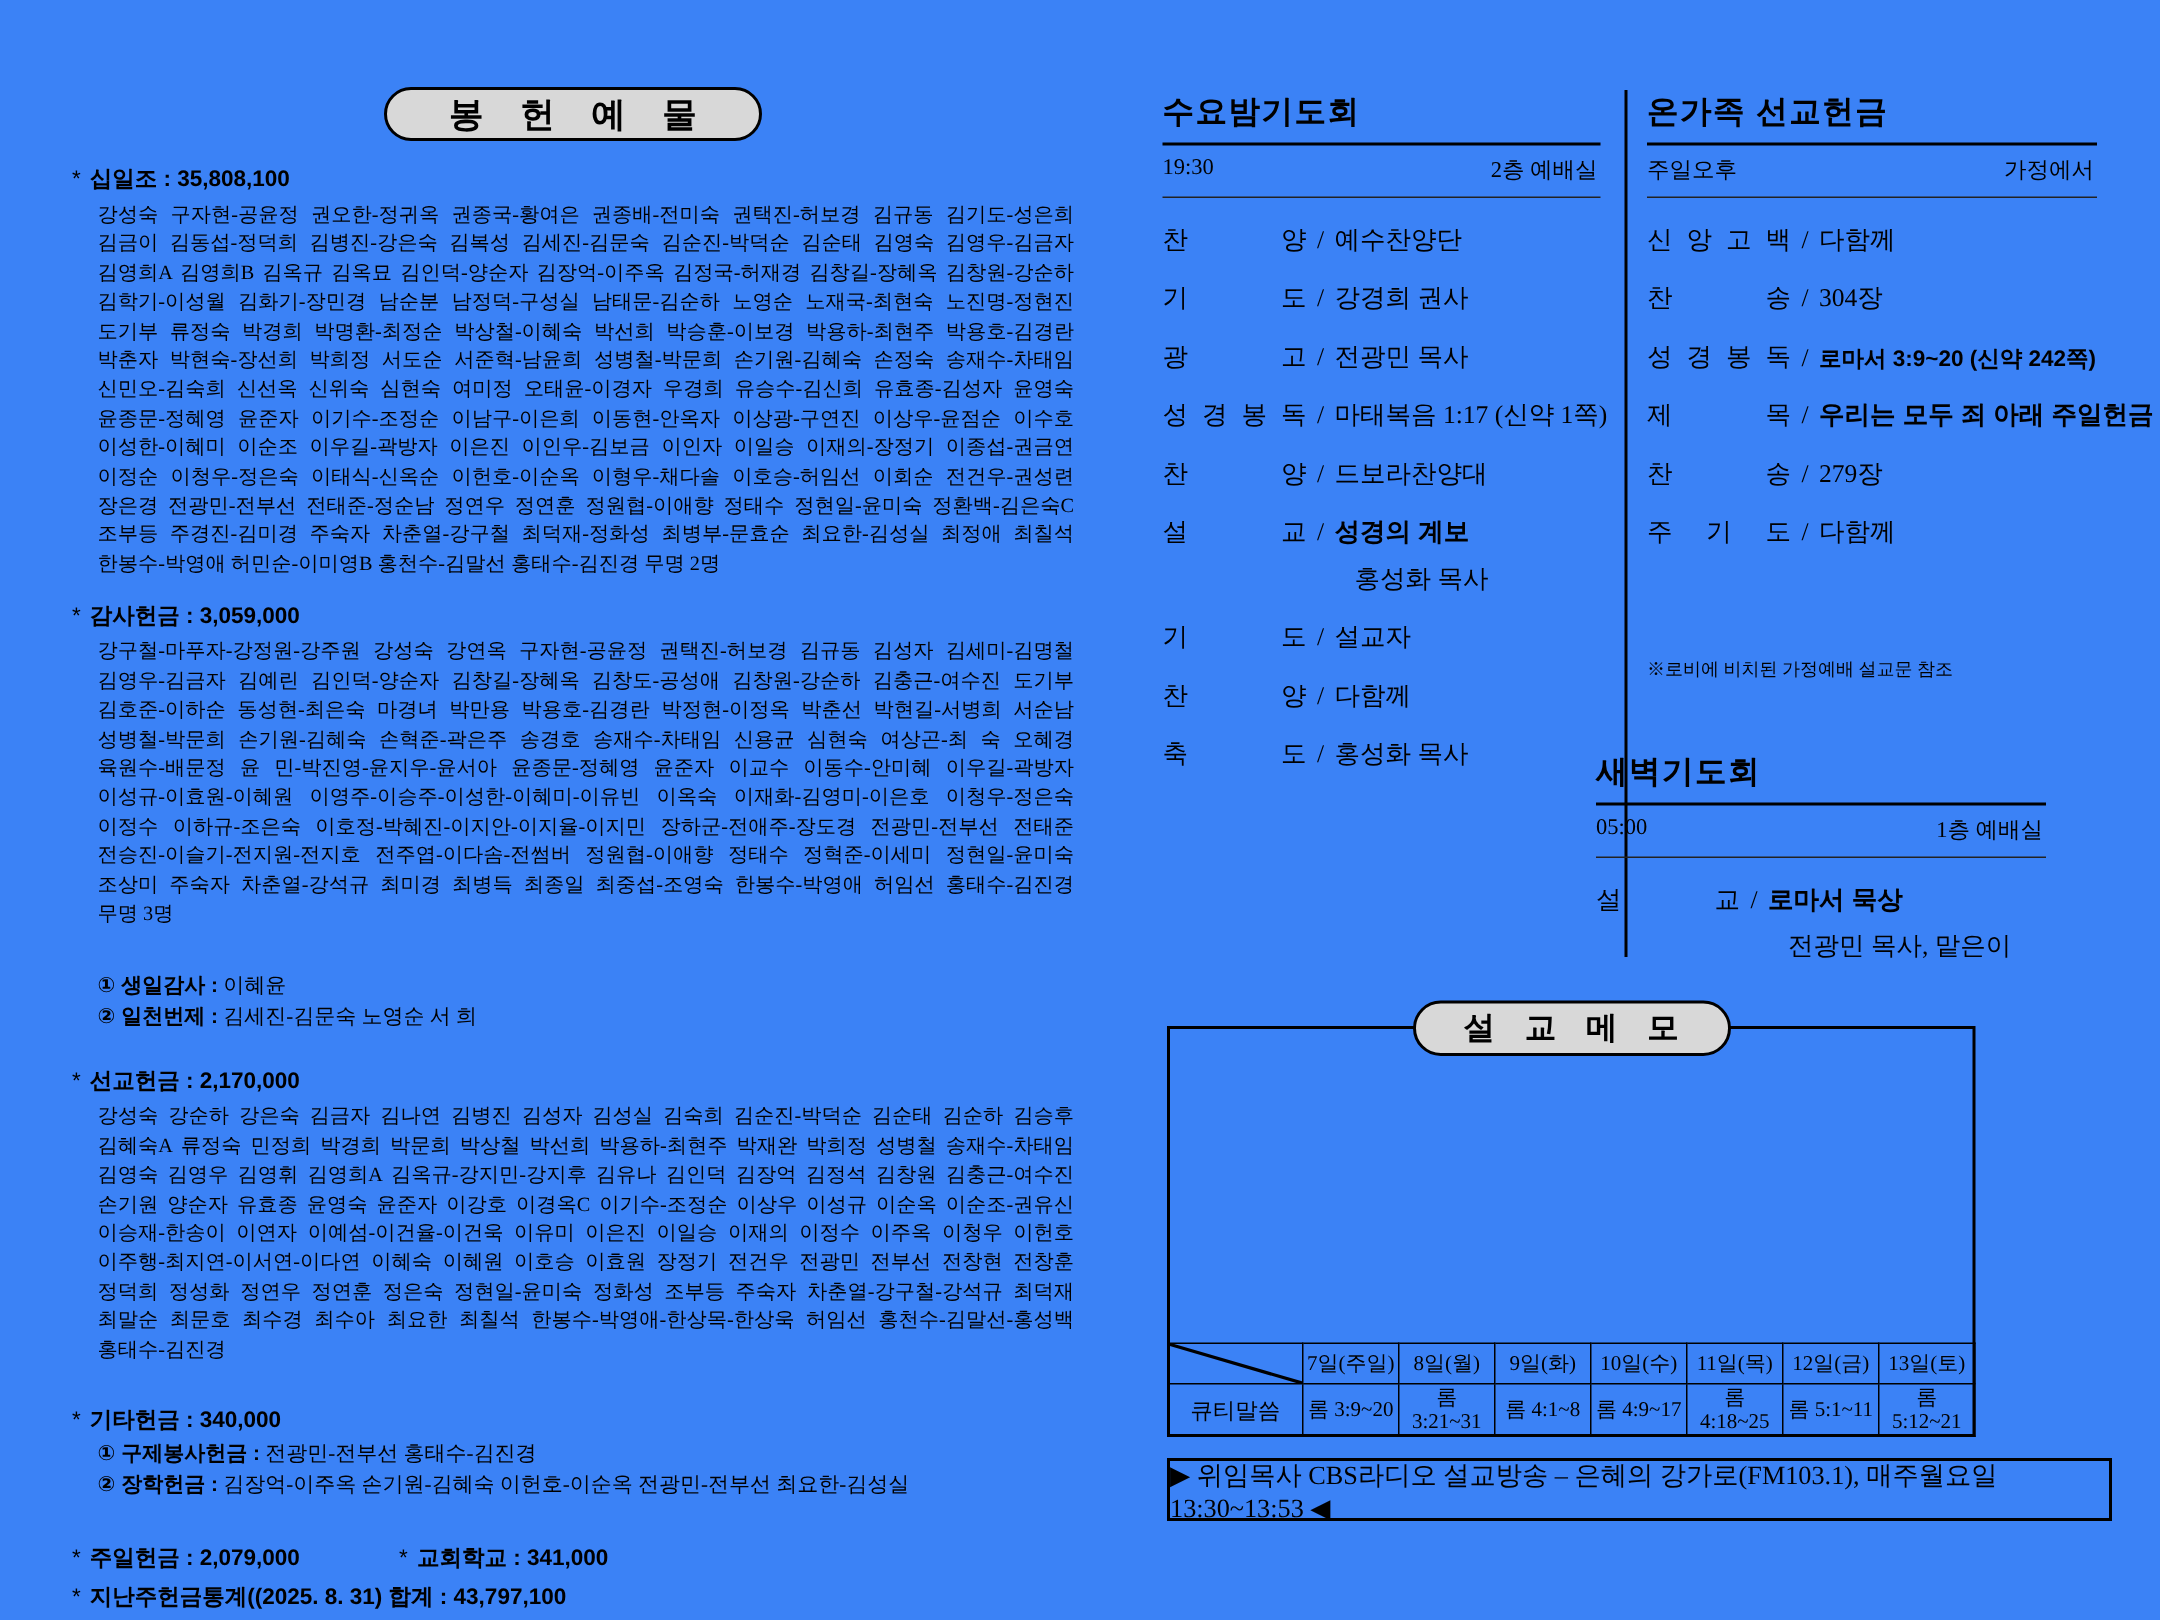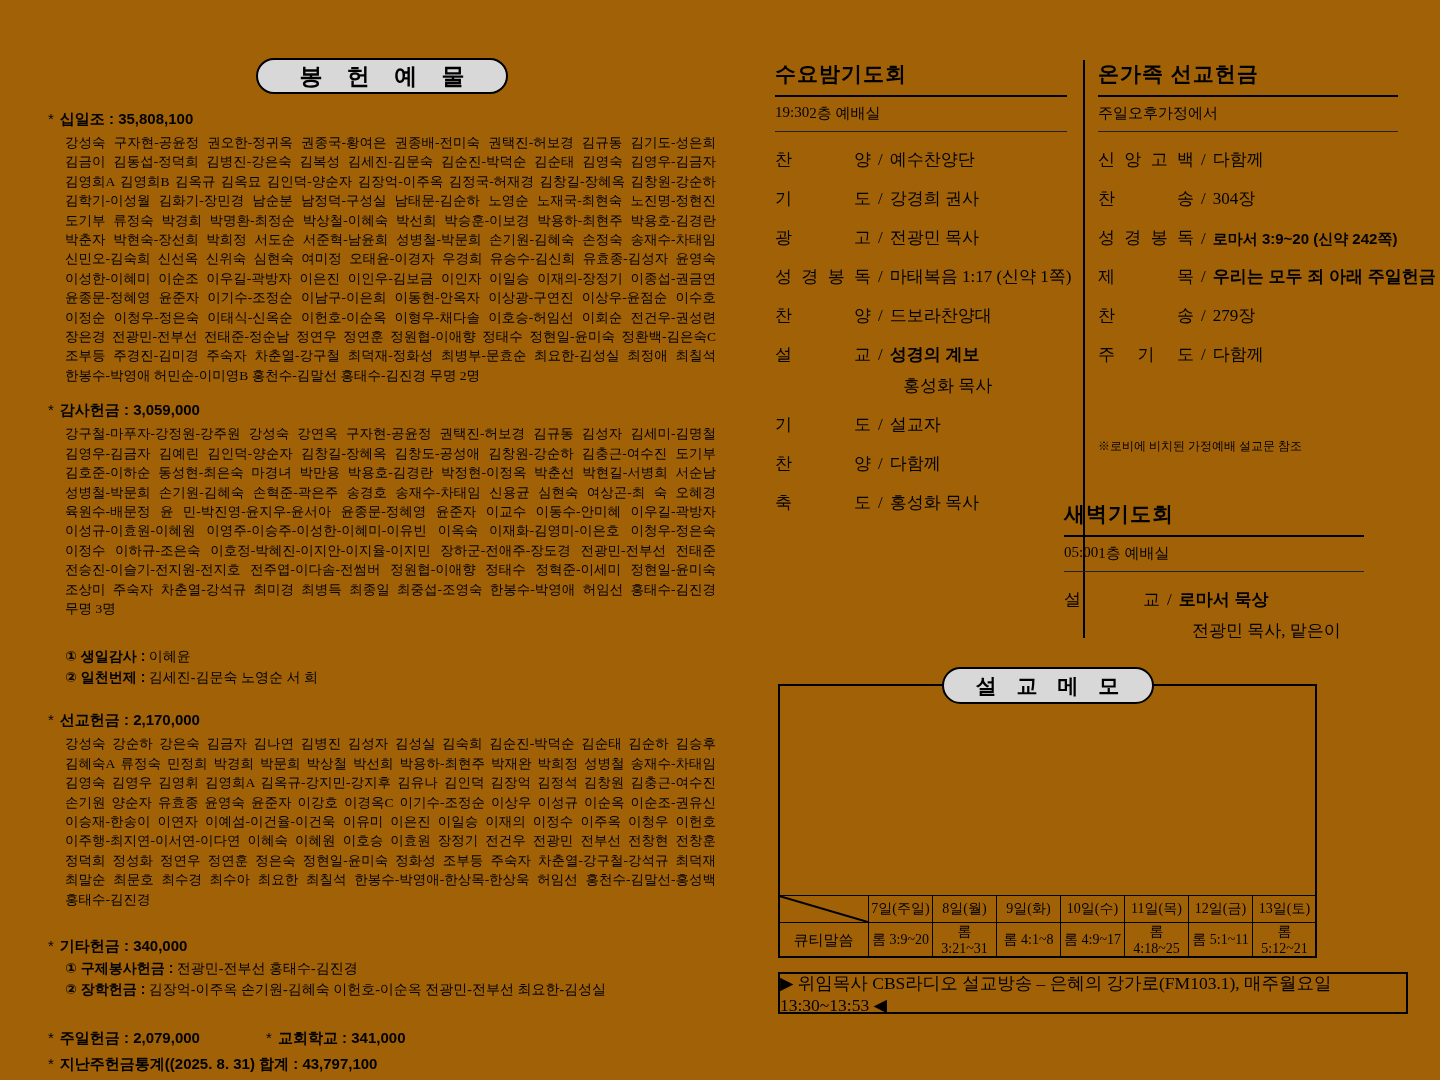--- a/index.html
+++ b/index.html
@@ -1,17 +1,17 @@
 <!DOCTYPE html>
 <html><head>
 <meta charset="utf-8">
 <style>
   * { margin:0; padding:0; box-sizing:border-box; }
   html,body { background:#fff; }
-  .page { position:relative; width:1440px; height:1080px; background:#a16207; color:#000; overflow:hidden;
+  .page { position:relative; width:1440px; height:1080px; background:#3b82f6; color:#000; overflow:hidden;
           font-family:"Liberation Serif","DejaVu Serif",serif; }
 
   
   .left-col { position:absolute; left:48px; top:58px; width:668px; }
   .pill { background:#d8d8d8; border:2px solid #000; border-radius:24px; text-align:center;
           font-family:"Liberation Sans","DejaVu Sans",sans-serif; font-weight:bold; }
   .offer-pill { width:252px; height:36px; line-height:33px; margin:0 auto 14px auto;
                 font-size:23px; letter-spacing:9px; text-indent:9px; }
   .bhead { font-family:"Liberation Sans","DejaVu Sans",sans-serif; font-weight:bold;
            font-size:15px; margin-top:16px; margin-bottom:4px; }
@@ -30,21 +30,21 @@
   .inline-row .star, .total-row .star { font-weight:normal; margin-right:6px; }
 
   
   .col-wed { position:absolute; left:775px; top:60px; width:292px; }
   .col-fam { position:absolute; left:1098px; top:60px; width:300px; }
   .vdiv { position:absolute; left:1083px; top:60px; height:578px; width:0; border-left:2px solid #000; }
   h2.sec { font-family:"Liberation Sans","DejaVu Sans",sans-serif; font-weight:bold;
            font-size:21px; letter-spacing:1px; margin-bottom:7px; }
   .rule-a { border-top:2px solid #000; }
   .rule-b { border-top:1.5px solid #222; }
-  .timerow { display:flex; justify-content:flex-start; font-size:15px; padding:7px 2px 8px 0; }
+  .timerow { display:flex; justify-content:space-between; font-size:15px; padding:7px 2px 8px 0; }
   .wrow { font-size:17px; margin-top:16px; white-space:nowrap; }
   .role { display:inline-block; width:96px; text-align:justify; text-align-last:justify; vertical-align:bottom; }
   .slash { margin:0 7px; }
   .val.vbold { font-family:"Liberation Sans","DejaVu Sans",sans-serif; font-weight:bold; }
   .val.vbold-sm { font-family:"Liberation Sans","DejaVu Sans",sans-serif; font-weight:bold; font-size:15px; }
   .subline { margin:8px 0 0 128px; font-size:17px; }
   .fam-note { margin-top:72px; font-size:12px; }
 
   
   .dawn { position:absolute; left:1064px; top:500px; width:300px; }
@@ -79,22 +79,22 @@
       <span class="star">*</span><span>십일조 : 35,808,100</span>
     </div>
     <div class="names">
       <div class="jline">강성숙 구자현-공윤정 권오한-정귀옥 권종국-황여은 권종배-전미숙 권택진-허보경 김규동 김기도-성은희</div>
       <div class="jline">김금이 김동섭-정덕희 김병진-강은숙 김복성 김세진-김문숙 김순진-박덕순 김순태 김영숙 김영우-김금자</div>
       <div class="jline">김영희A 김영희B 김옥규 김옥묘 김인덕-양순자 김장억-이주옥 김정국-허재경 김창길-장혜옥 김창원-강순하</div>
       <div class="jline">김학기-이성월 김화기-장민경 남순분 남정덕-구성실 남태문-김순하 노영순 노재국-최현숙 노진명-정현진</div>
       <div class="jline">도기부 류정숙 박경희 박명환-최정순 박상철-이혜숙 박선희 박승훈-이보경 박용하-최현주 박용호-김경란</div>
       <div class="jline">박춘자 박현숙-장선희 박희정 서도순 서준혁-남윤희 성병철-박문희 손기원-김혜숙 손정숙 송재수-차태임</div>
       <div class="jline">신민오-김숙희 신선옥 신위숙 심현숙 여미정 오태윤-이경자 우경희 유승수-김신희 유효종-김성자 윤영숙</div>
+      <div class="jline">윤종문-정혜영 윤준자 이기수-조정순 이남구-이은희 이동현-안옥자 이상광-구연진 이상우-윤점순 이수호</div>
       <div class="jline">이성한-이혜미 이순조 이우길-곽방자 이은진 이인우-김보금 이인자 이일승 이재의-장정기 이종섭-권금연</div>
-      <div class="jline">윤종문-정혜영 윤준자 이기수-조정순 이남구-이은희 이동현-안옥자 이상광-구연진 이상우-윤점순 이수호</div>
       <div class="jline">이정순 이청우-정은숙 이태식-신옥순 이헌호-이순옥 이형우-채다솔 이호승-허임선 이회순 전건우-권성련</div>
       <div class="jline">장은경 전광민-전부선 전태준-정순남 정연우 정연훈 정원협-이애향 정태수 정현일-윤미숙 정환백-김은숙C</div>
       <div class="jline">조부등 주경진-김미경 주숙자 차춘열-강구철 최덕재-정화성 최병부-문효순 최요한-김성실 최정애 최칠석</div>
       <div class="jline last">한봉수-박영애 허민순-이미영B 홍천수-김말선 홍태수-김진경 무명 2명</div>
     </div>
 
     <div class="bhead">
       <span class="star">*</span><span>감사헌금 : 3,059,000</span>
     </div>
     <div class="names">

